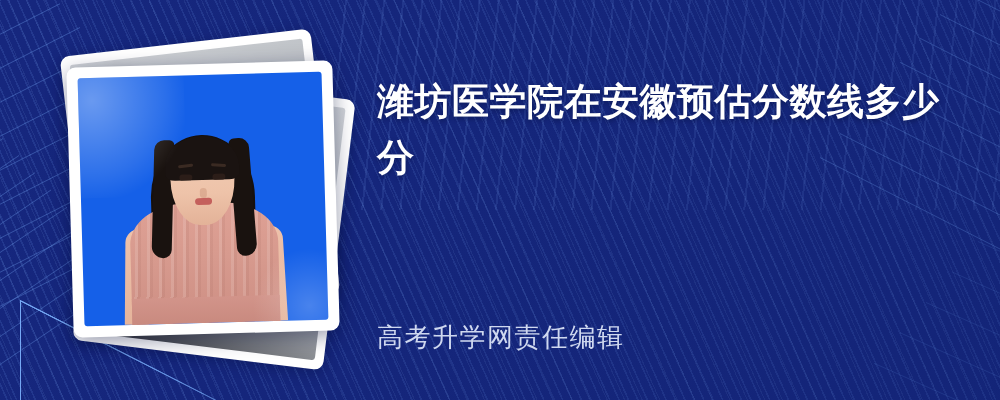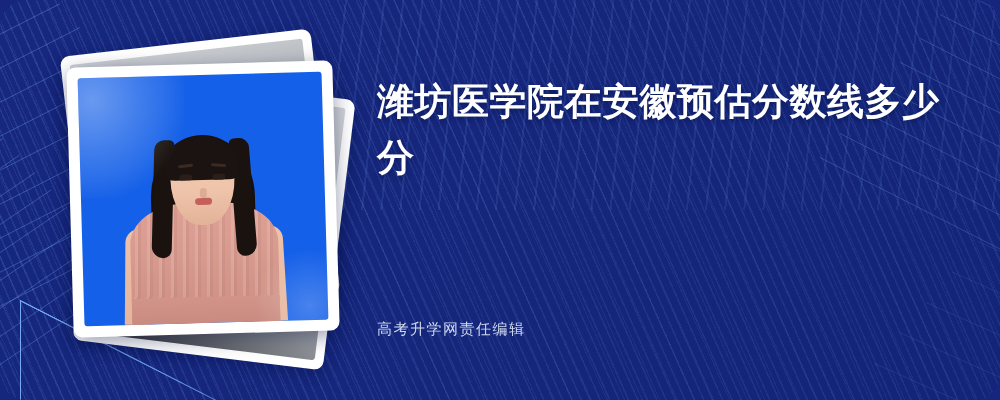--- a/index.html
+++ b/index.html
@@ -8,21 +8,20 @@
     font-family: "Liberation Sans", "DejaVu Sans", sans-serif;
     background:#16267d;
   }
 
   #stage {
     position:relative;
     width:1000px;
     height:400px;
     overflow:hidden;
     background:#16267d;
-    border-radius:26px;
   }
 
   
   .bg-base {
     position:absolute; inset:0;
     background:#16277e;
   }
 
   
   .bg-diag {
@@ -284,21 +283,21 @@
     left:14px; top:272px;
     font-size:31px;
     font-weight:700;
     color:#ffffff;
     letter-spacing:2px;
     text-shadow:0 2px 5px rgba(3,10,50,0.45);
   }
   .role {
     position:absolute;
     left:0; top:320px;
-    font-size:15px;
+    font-size:26px;
     font-weight:400;
     color:#cfd8ef;
     letter-spacing:1.5px;
   }
 </style>
 </head>
 <body>
 
 <div id="stage">
 

